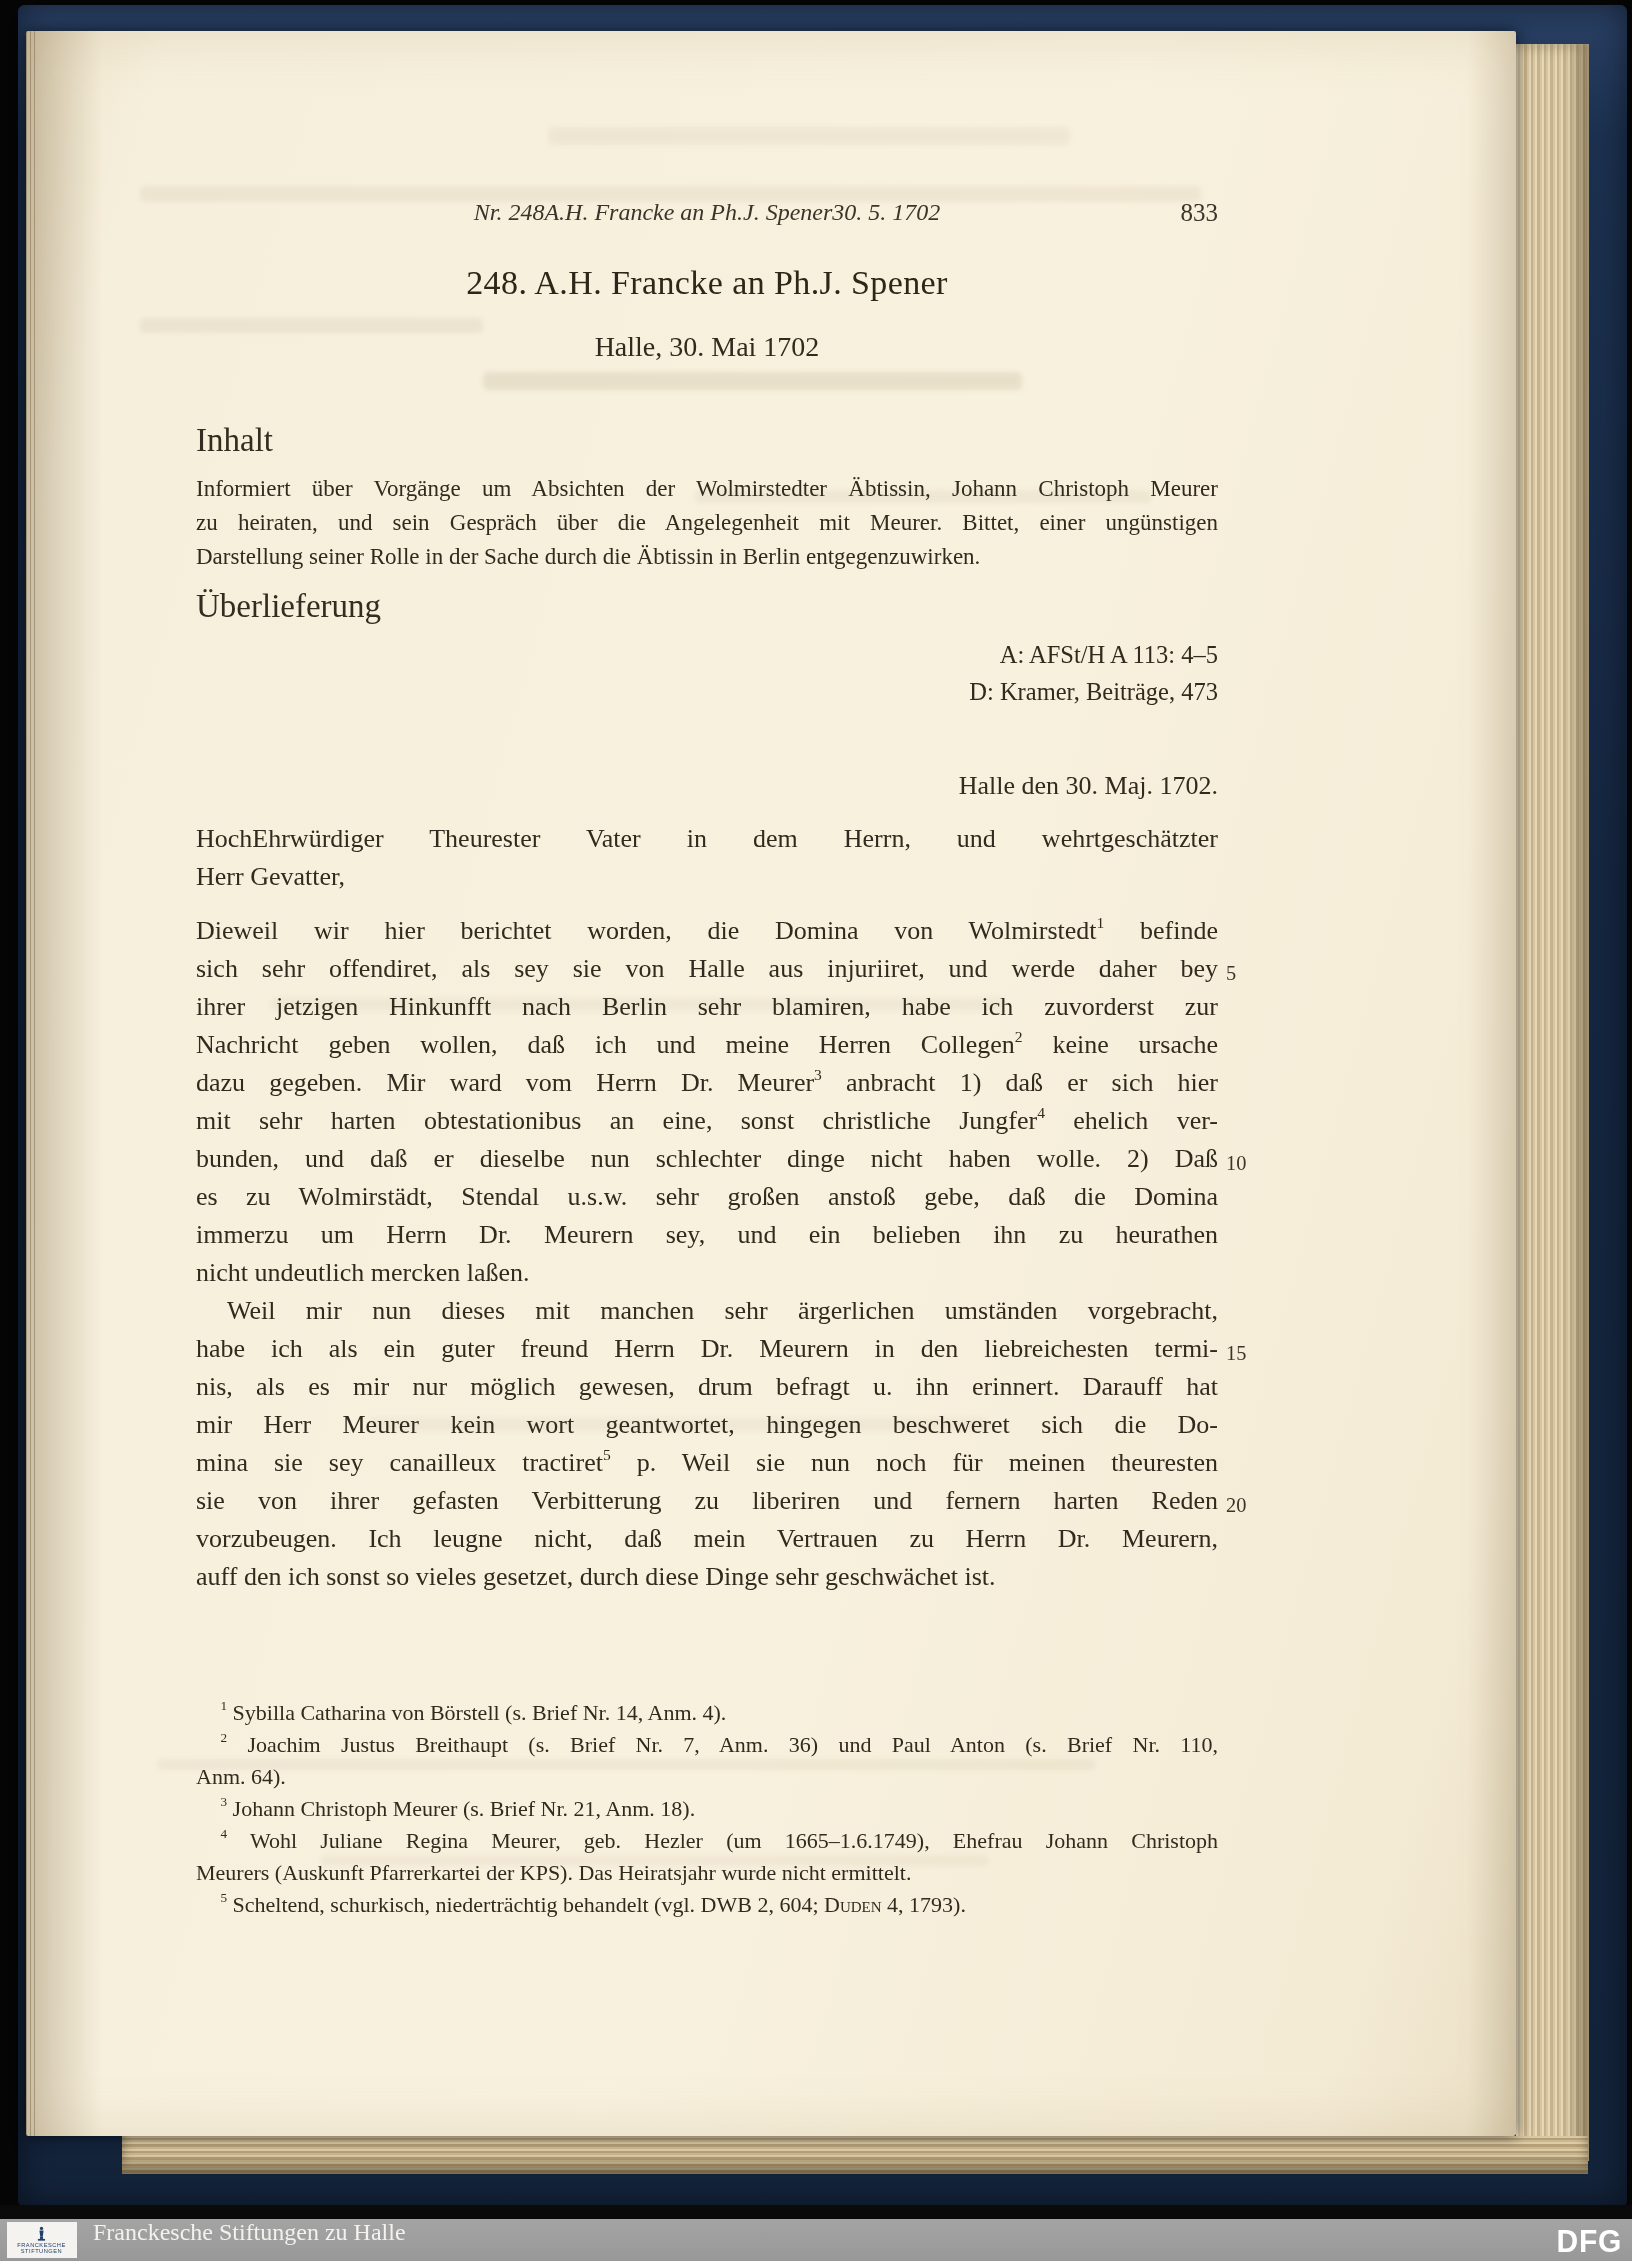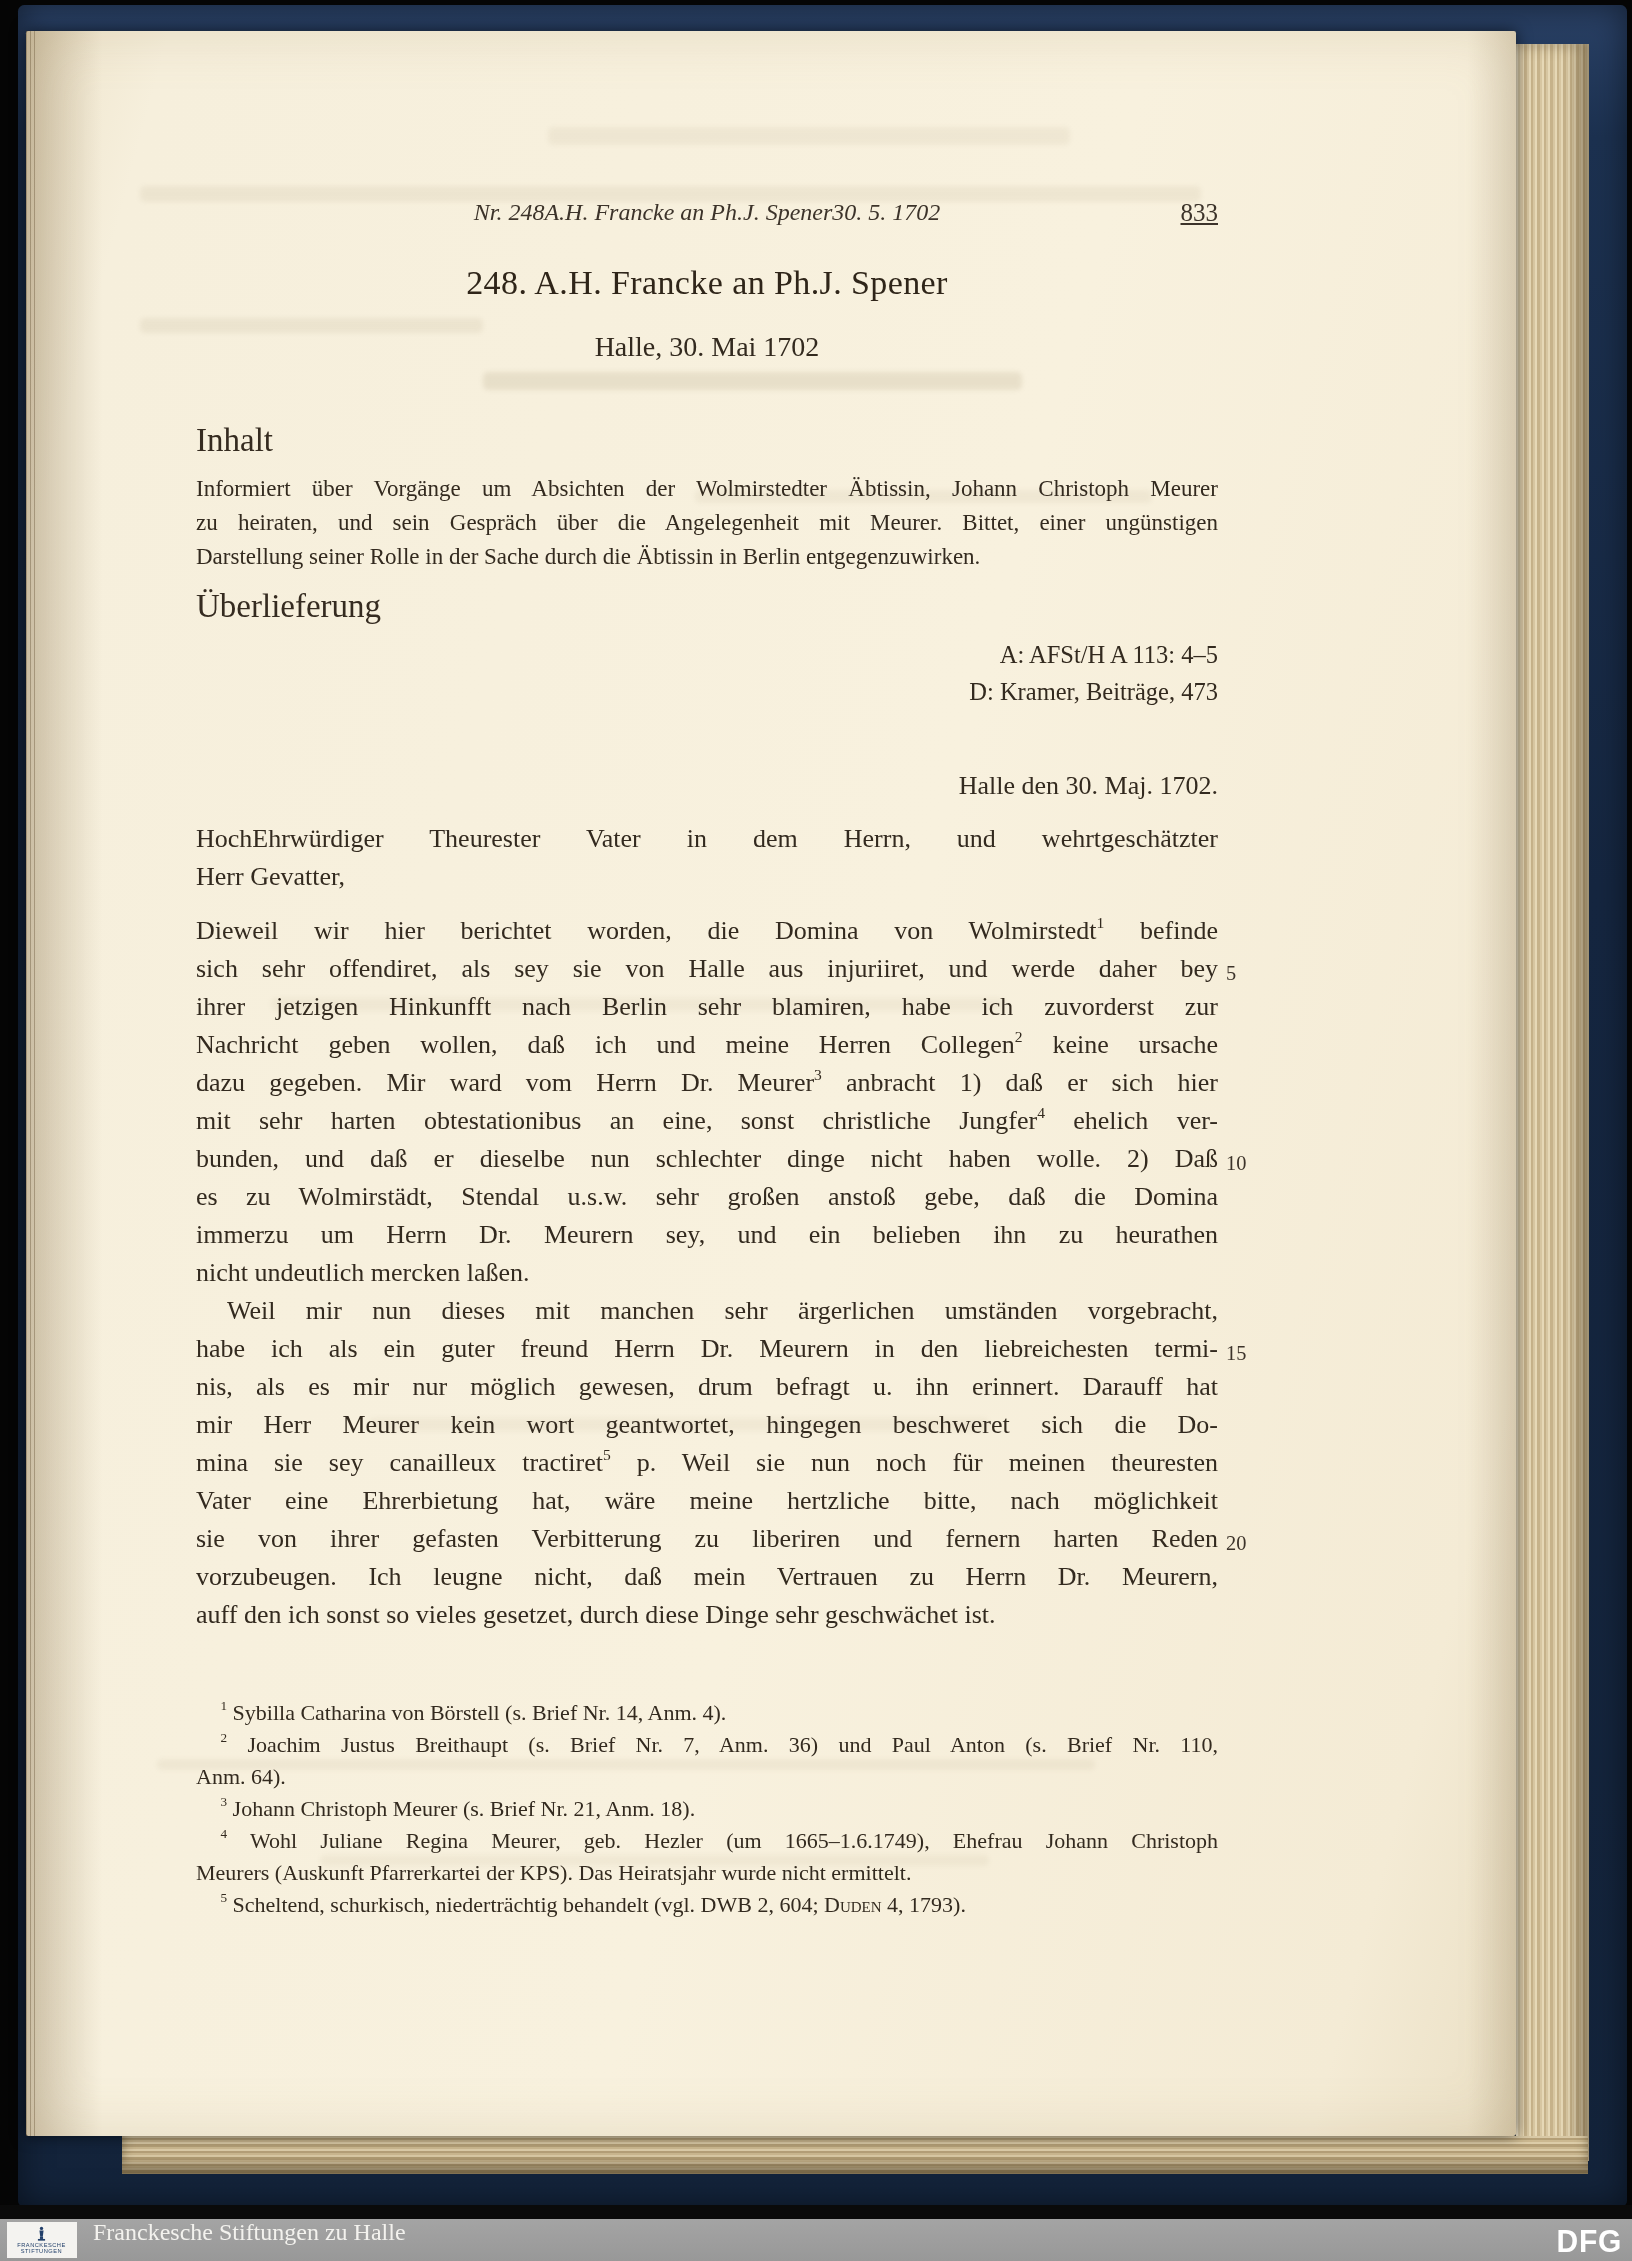--- a/index.html
+++ b/index.html
@@ -26,21 +26,21 @@
   .page::after{content:"";position:absolute;right:0;top:0;width:49px;height:100%;
         background:linear-gradient(to left,rgba(110,85,45,.16),rgba(110,85,45,0));}
   .gutter-lines{position:absolute;left:0;top:0;width:11.4px;height:100%;
         background:repeating-linear-gradient(to right,rgba(90,70,40,.35) 0 0.8px,rgba(0,0,0,0) 0.8px 4.1px);}
   
   .ghost{position:absolute;background:#93815a;filter:blur(2.4px);border-radius:4.9px;}
   
   .tb{position:absolute;left:170px;width:1022px;}
   .running-head{top:168px;display:flex;justify-content:center;
         font-style:italic;font-size:24px;color:#3c332a;}
-  .pagenum{position:absolute;right:0;top:0;font-style:normal;font-size:25px;text-decoration:underline;}
+  .pagenum{position:absolute;right:0;top:0;font-style:normal;font-size:25px;}
   .title{top:233px;text-align:center;font-size:34px;letter-spacing:0.4px;color:#2f2519;}
   .dateline{top:300px;text-align:center;font-size:28px;}
   .sec-head{font-size:33px;color:#352b20;}
   .inhalt-head{top:391px;}
   .inhalt-body{top:441px;font-size:23px;line-height:34px;}
   .ueber-head{top:557px;}
   .ueber-body{top:605px;font-size:24.5px;line-height:37px;}
   .letter{top:736px;font-size:26px;line-height:38px;}
   .letter .date-line{margin-bottom:14.7px;}
   .letter .salutation{margin-bottom:16.3px;}
@@ -132,21 +132,20 @@
           <div class="tline">es zu Wolmirstädt, Stendal u.s.w. sehr großen anstoß gebe, daß die Domina</div>
           <div class="tline">immerzu um Herrn Dr. Meurern sey, und ein belieben ihn zu heurathen</div>
           <div class="tline last">nicht undeutlich mercken laßen.</div>
         </div>
       <div>
           <div class="tline ind">Weil mir nun dieses mit manchen sehr ärgerlichen umständen vorgebracht,</div>
           <div class="tline">habe ich als ein guter freund Herrn Dr. Meurern in den liebreichesten termi-<span class="lineno">15</span></div>
           <div class="tline">nis, als es mir nur möglich gewesen, drum befragt u. ihn erinnert. Darauff hat</div>
           <div class="tline">mir Herr Meurer kein wort geantwortet, hingegen beschweret sich die Do-</div>
           <div class="tline">mina sie sey canailleux tractiret<sup>5</sup> p. Weil sie nun noch für meinen theuresten</div>
-          <div class="tline">Vater eine Ehrerbietung hat, wäre meine hertzliche bitte, nach möglichkeit</div>
           <div class="tline">sie von ihrer gefasten Verbitterung zu liberiren und fernern harten Reden<span class="lineno">20</span></div>
           <div class="tline">vorzubeugen. Ich leugne nicht, daß mein Vertrauen zu Herrn Dr. Meurern,</div>
           <div class="tline last">auff den ich sonst so vieles gesetzet, durch diese Dinge sehr geschwächet ist.</div>
         </div>
     </div>
 
     <div class="tb footnotes">
       <div>
           <div class="tline last ind"><sup>1</sup> Sybilla Catharina von Börstell (s. Brief Nr. 14, Anm. 4).</div>
         </div>

